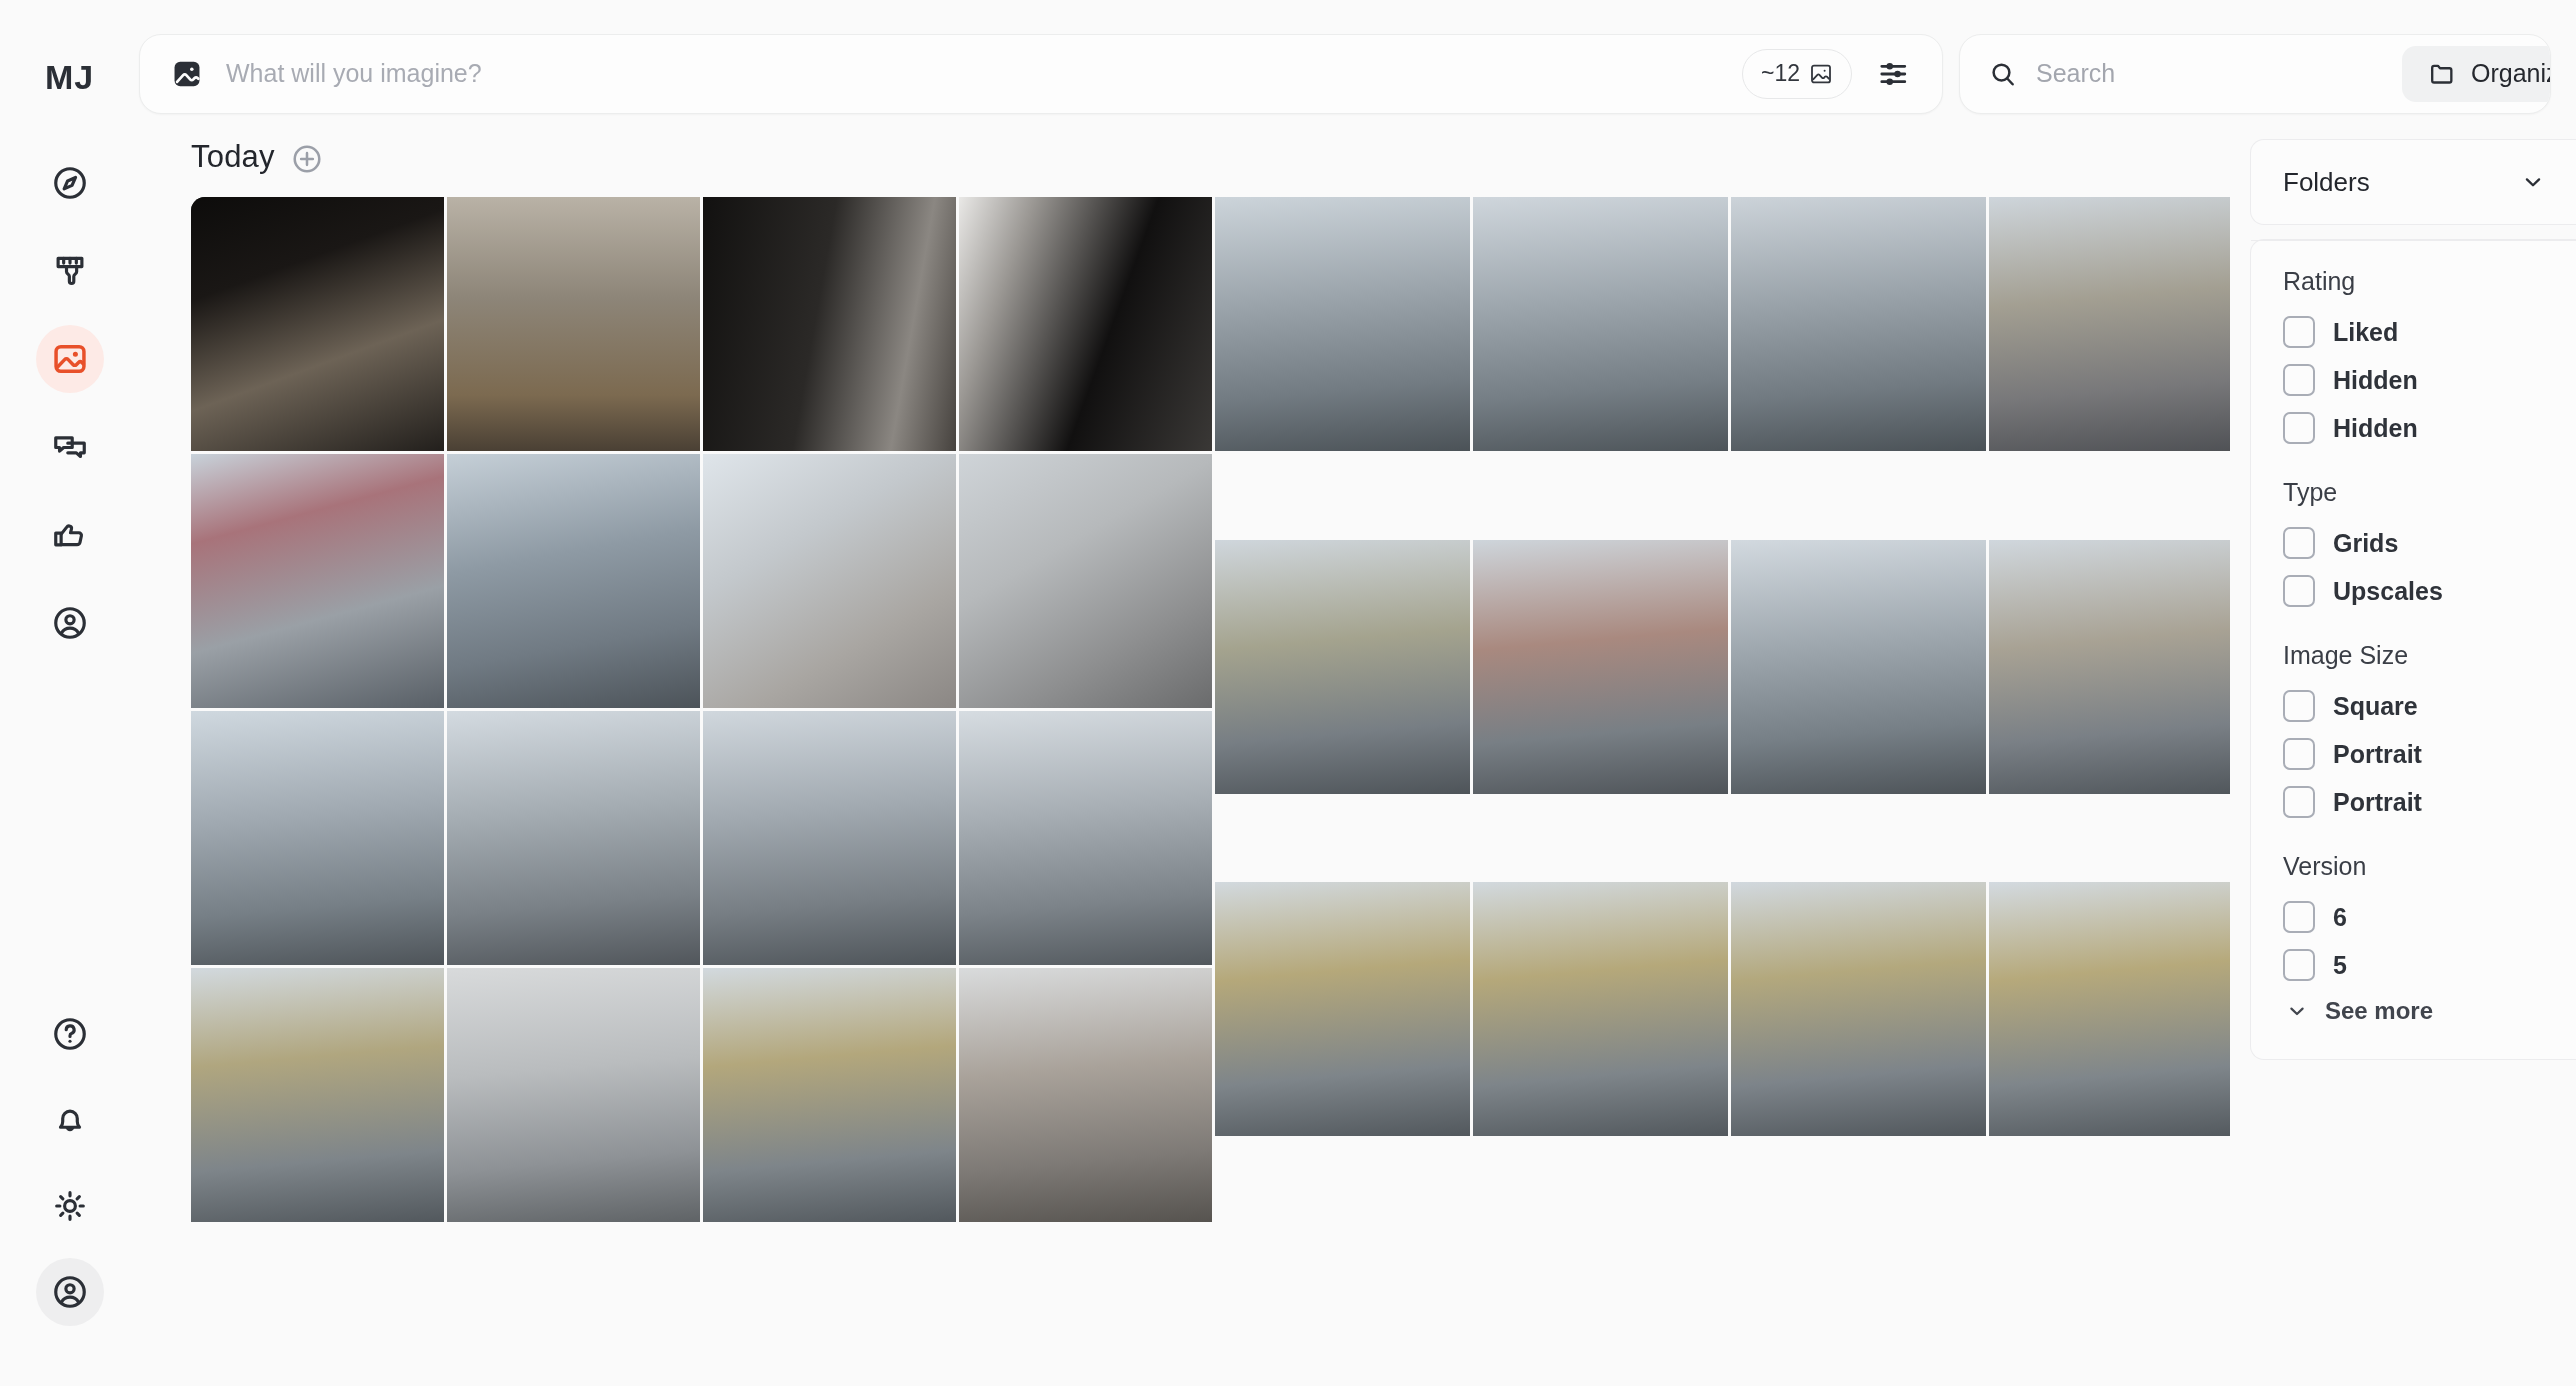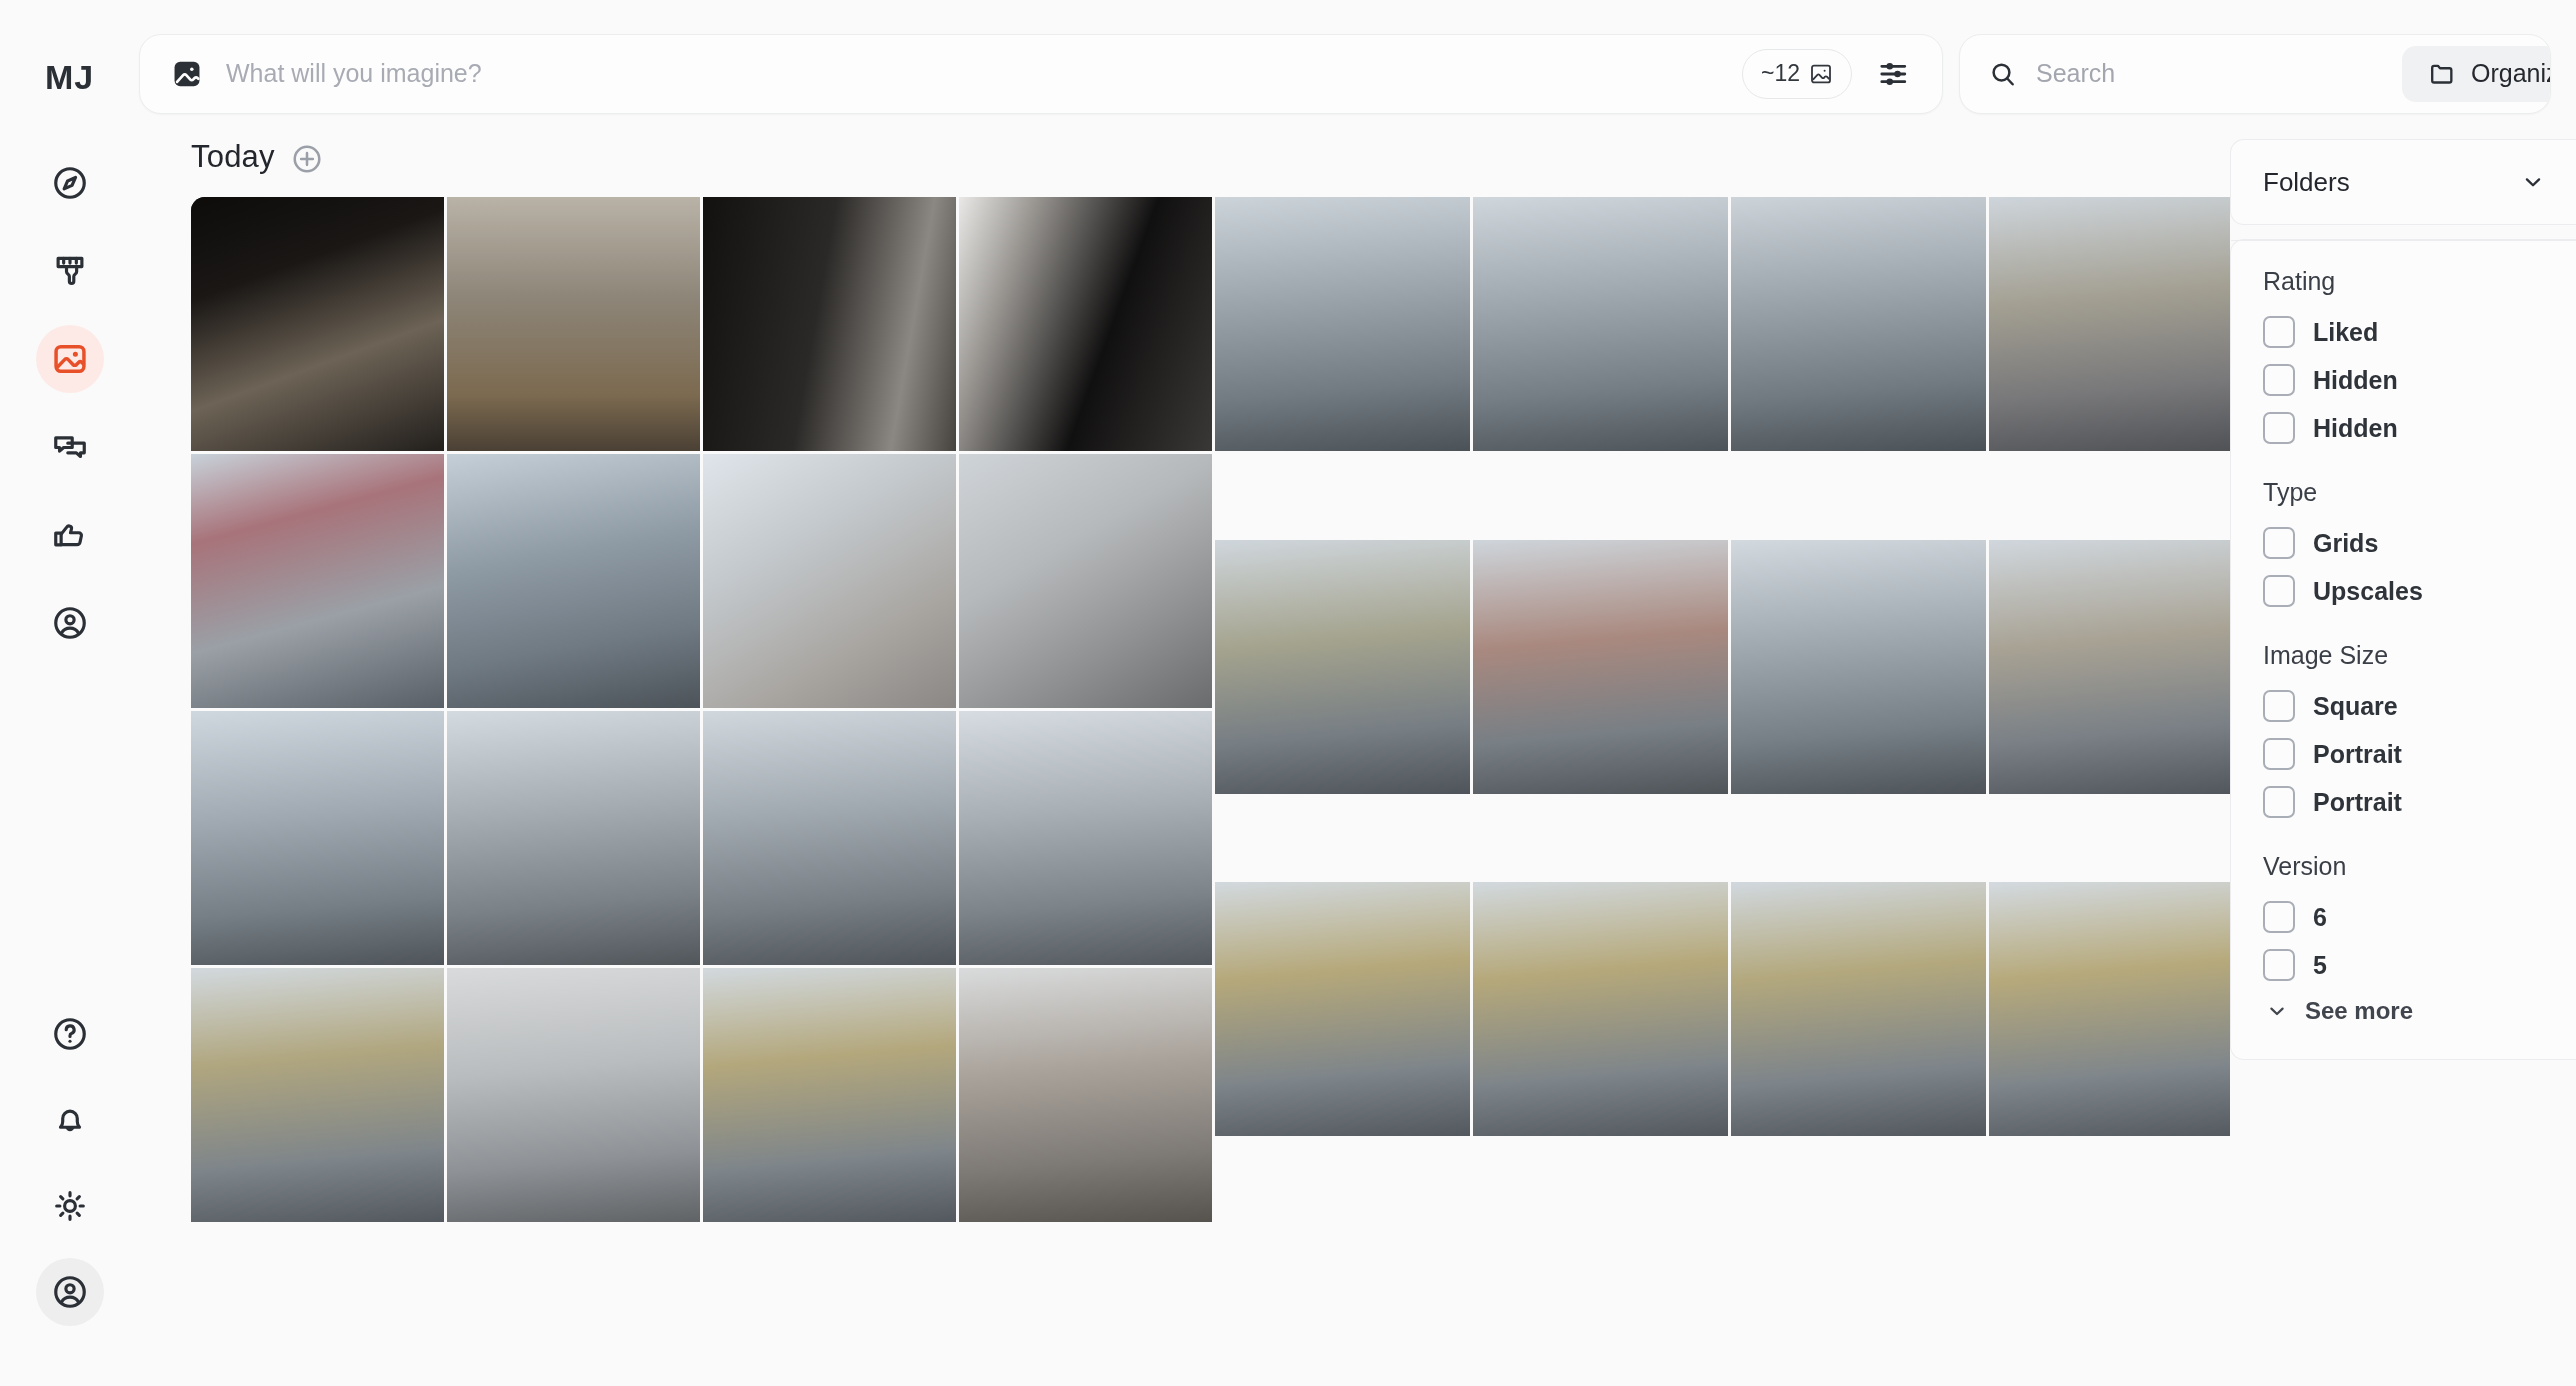--- a/index.html
+++ b/index.html
@@ -131,21 +131,21 @@
     flex: 0 0 346px; width: 346px;
     padding: 18px 0 0 0;
     display: flex; flex-direction: column; gap: 14px;
     background: #fafafa;
   }
   .card {
     background: #fcfcfc;
     border: 1px solid #ececee;
     border-radius: 14px;
     border-right: 0;
-    border-top-right-radius: 0; border-bottom-right-radius: 0;
+    border-top-right-radius: 0; border-bottom-right-radius: 0; margin-left: 20px;
   }
   .card-head {
     height: 84px; display: flex; align-items: center; justify-content: space-between;
     padding: 0 30px 0 32px; cursor: pointer;
   }
   .card-title { font-size: 26px; color: #23262c; }
   .chev { width: 26px; height: 26px; }
   .card-body { border-top: 1px solid #ececee; padding: 26px 0 34px 32px; }
   .fgroup { margin-bottom: 26px; }
   .fgroup:last-of-type { margin-bottom: 8px; }

